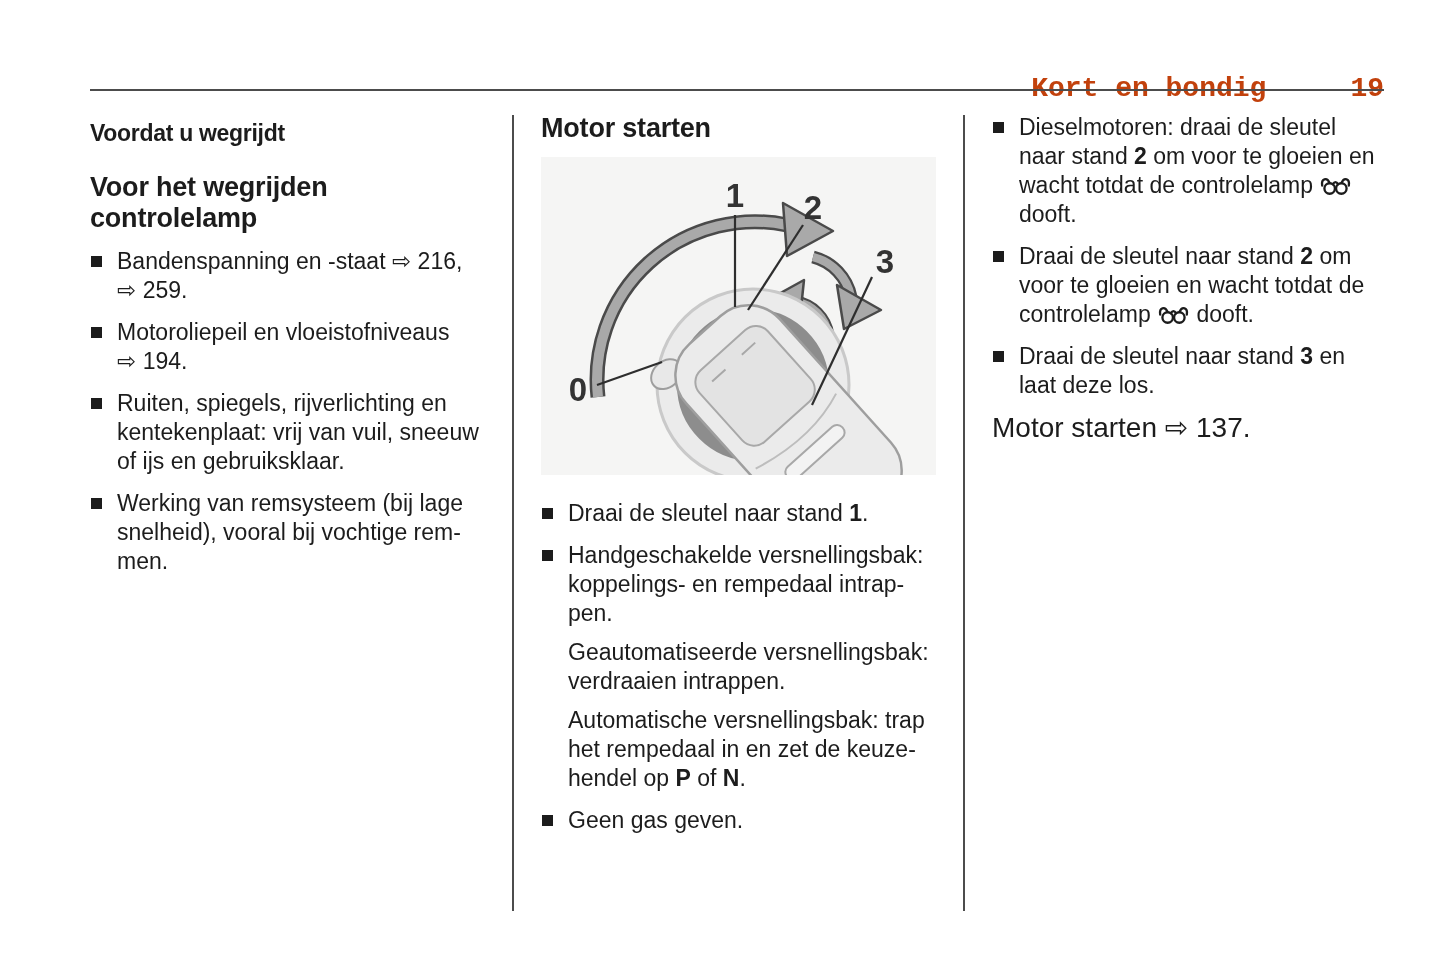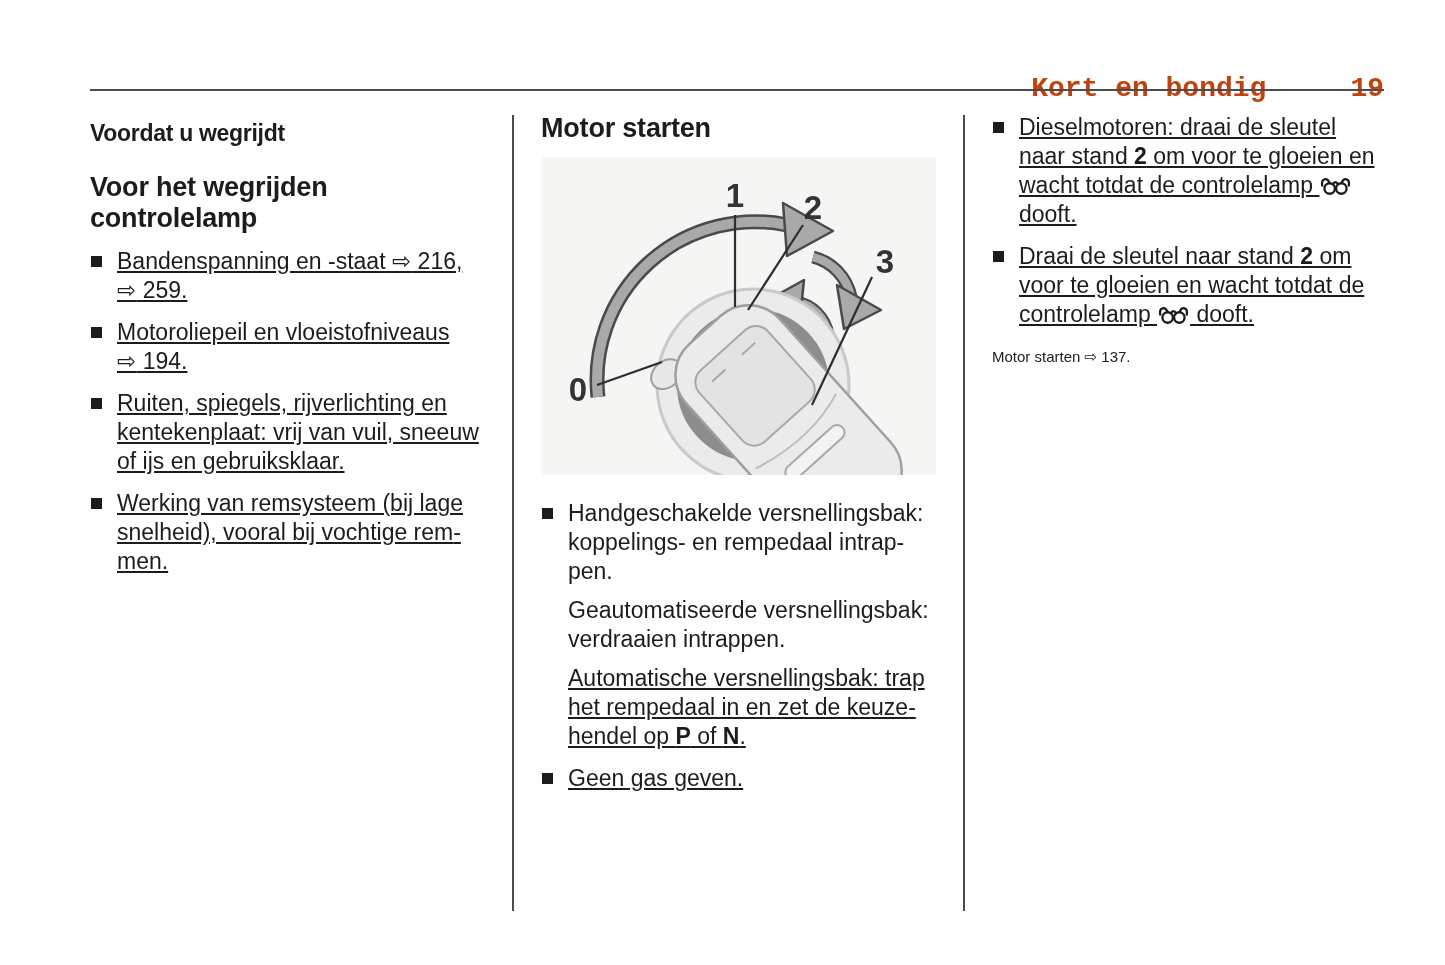--- a/index.html
+++ b/index.html
@@ -17,29 +17,29 @@
   .header-rule{position:absolute;left:90px;top:89px;width:1294px;height:2px;background:#4c4c4c;}
   .columns{position:absolute;left:90px;top:113px;display:flex;align-items:flex-start;}
   .col{width:395px;}
   .col-divider{width:2px;height:796px;background:#4c4c4c;margin:2px 27px 0 27px;flex:0 0 auto;}
   h1{font-size:23px;line-height:40px;margin:0 0 19px 0;font-weight:bold;letter-spacing:-0.3px;}
   h2{font-size:27px;line-height:31px;margin:0 0 13px 0;font-weight:bold;letter-spacing:-0.2px;}
   ul.bullets{list-style:none;margin:0;padding:0;font-size:23px;line-height:29px;}
   ul.bullets li{position:relative;padding-left:27px;margin:0 0 13px 0;}
   ul.bullets li::before{content:"";position:absolute;left:1px;top:9px;width:11px;height:11px;background:#1c1c1c;}
   ul.bullets p{margin:0 0 10px 0;}
-  ul.bullets p:last-child{margin-bottom:0;text-decoration:underline;}
+  ul.bullets p:last-child{margin-bottom:0;}
   .bold{font-weight:bold;}
   .ref{white-space:nowrap;text-align:right;}
   .ref .arrow{font-family:"DejaVu Sans",sans-serif;}
   .figure-wrap{width:395px;height:318px;margin:8px 0 24px 0;}
   .figure-wrap svg{display:block;}
   .glow-icon{display:inline-block;width:31px;height:21px;vertical-align:-3px;margin:0 1px;}
   .glow-icon svg{display:block;width:31px;height:21px;}
-  .plain-para{font-size:15px;line-height:29px;margin:3px 0 0 0;}
+  .plain-para{font-size:28px;line-height:29px;margin:3px 0 0 0;}
   .fig-label{font-family:"Liberation Sans",sans-serif;font-weight:bold;font-size:33px;fill:#333333;}
 </style>
 </head>
 <body>
 
 <div class="page">
 
   <div class="running-header">
     <span>Kort en bondig</span>
     <span class="page-num">19</span>
@@ -109,20 +109,23 @@
 
           <text class="fig-label" x="194" y="50" text-anchor="middle">1</text>
           <text class="fig-label" x="272" y="62" text-anchor="middle">2</text>
           <text class="fig-label" x="344" y="116" text-anchor="middle">3</text>
           <text class="fig-label" x="37" y="244" text-anchor="middle">0</text>
         </svg>
       </div>
 
       <ul class="bullets">
           <li>
+            <p><span>Draai de sleutel naar stand </span><span class="bold">1</span><span>.</span></p>
+          </li>
+          <li>
             <p><span>Handgeschakelde versnellingsbak: koppelings- en rempedaal intrap­pen.</span></p>
             <p><span>Geautomatiseerde versnellings­bak: verdraaien intrappen.</span></p>
             <p><span>Automatische versnellingsbak: trap het rempedaal in en zet de keuze­hendel op </span><span class="bold">P</span><span> of </span><span class="bold">N</span><span>.</span></p>
           </li>
           <li>
             <p><span>Geen gas geven.</span></p>
           </li>
         </ul>
     </div>
 
@@ -141,18 +144,21 @@
           </li>
           <li>
             <p><span>Draai de sleutel naar stand </span><span class="bold">2</span><span> om voor te gloeien en wacht totdat de controlelamp </span><span class="glow-icon"><svg viewBox="0 0 26 18" fill="none" stroke="#1c1c1c" stroke-width="2" stroke-linecap="round">
     <path d="M1.6,9 C0.6,3 5.6,1.6 7.9,6.6"></path>
     <path d="M10.6,8 Q13,4.2 15.3,8"></path>
     <path d="M18.2,6.6 C20.4,1.6 25.4,3 24.4,9"></path>
     <circle cx="8" cy="11.6" r="4.5"></circle>
     <circle cx="18" cy="11.6" r="4.5"></circle>
   </svg></span><span> dooft.</span></p>
           </li>
+          <li>
+            <p><span>Draai de sleutel naar stand </span><span class="bold">3</span><span> en laat deze los.</span></p>
+          </li>
         </ul>
       <p class="plain-para"><span>Motor starten </span><span class="ref"><span class="arrow">⇨</span>&nbsp;137.</span></p>
     </div>
 
   </div>
 </div>
 
 </body></html>

